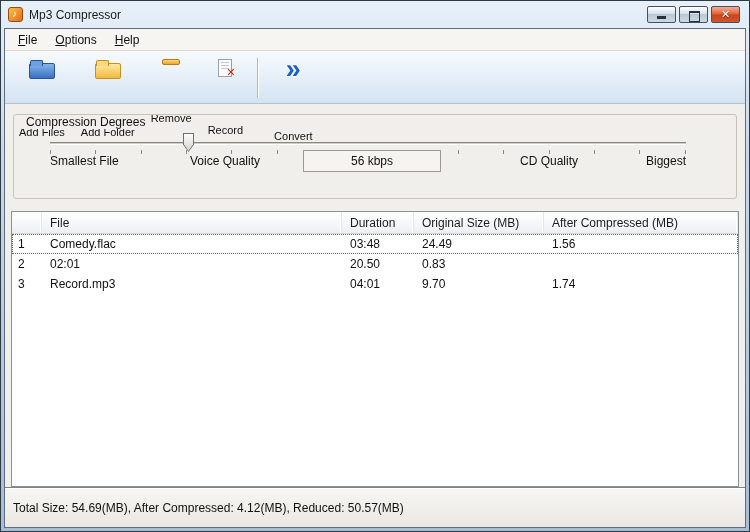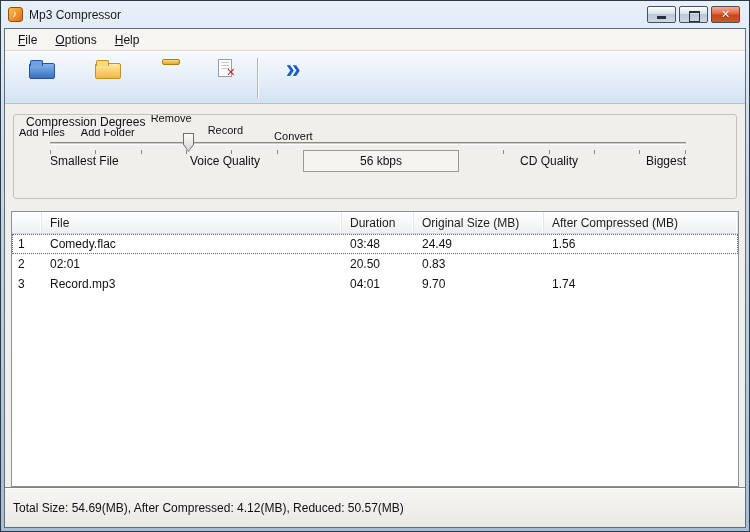--- a/index.html
+++ b/index.html
@@ -172,21 +172,21 @@
     clip-path: polygon(0 0, 100% 0, 100% 60%, 50% 100%, 0 60%);
     background: linear-gradient(180deg, #fbfbfb, #d6d5d2);
   }
   .slider-labels { position: absolute; left: 0; right: 0; top: 35px; height: 24px; }
   .sl { position: absolute; top: 4px; white-space: nowrap; }
   .sl-smallest { left: 36px; }
   .sl-voice { left: 176px; }
   .sl-cd { left: 506px; }
   .sl-biggest { right: 50px; }
   .value-box {
-    position: absolute; left: 289px; top: 0; width: 156px; height: 22px;
+    position: absolute; left: 289px; top: 0; width: 138px; height: 22px;
     border: 1px solid #9c9a93; background: #f5f4f1;
     display: flex; align-items: center; justify-content: center;
   }
 
   
   .filetable {
     flex: 1; margin: 12px 6px 0 6px;
     border: 1px solid #88929c; background: #fff;
     overflow: hidden; display: flex; flex-direction: column;
   }

